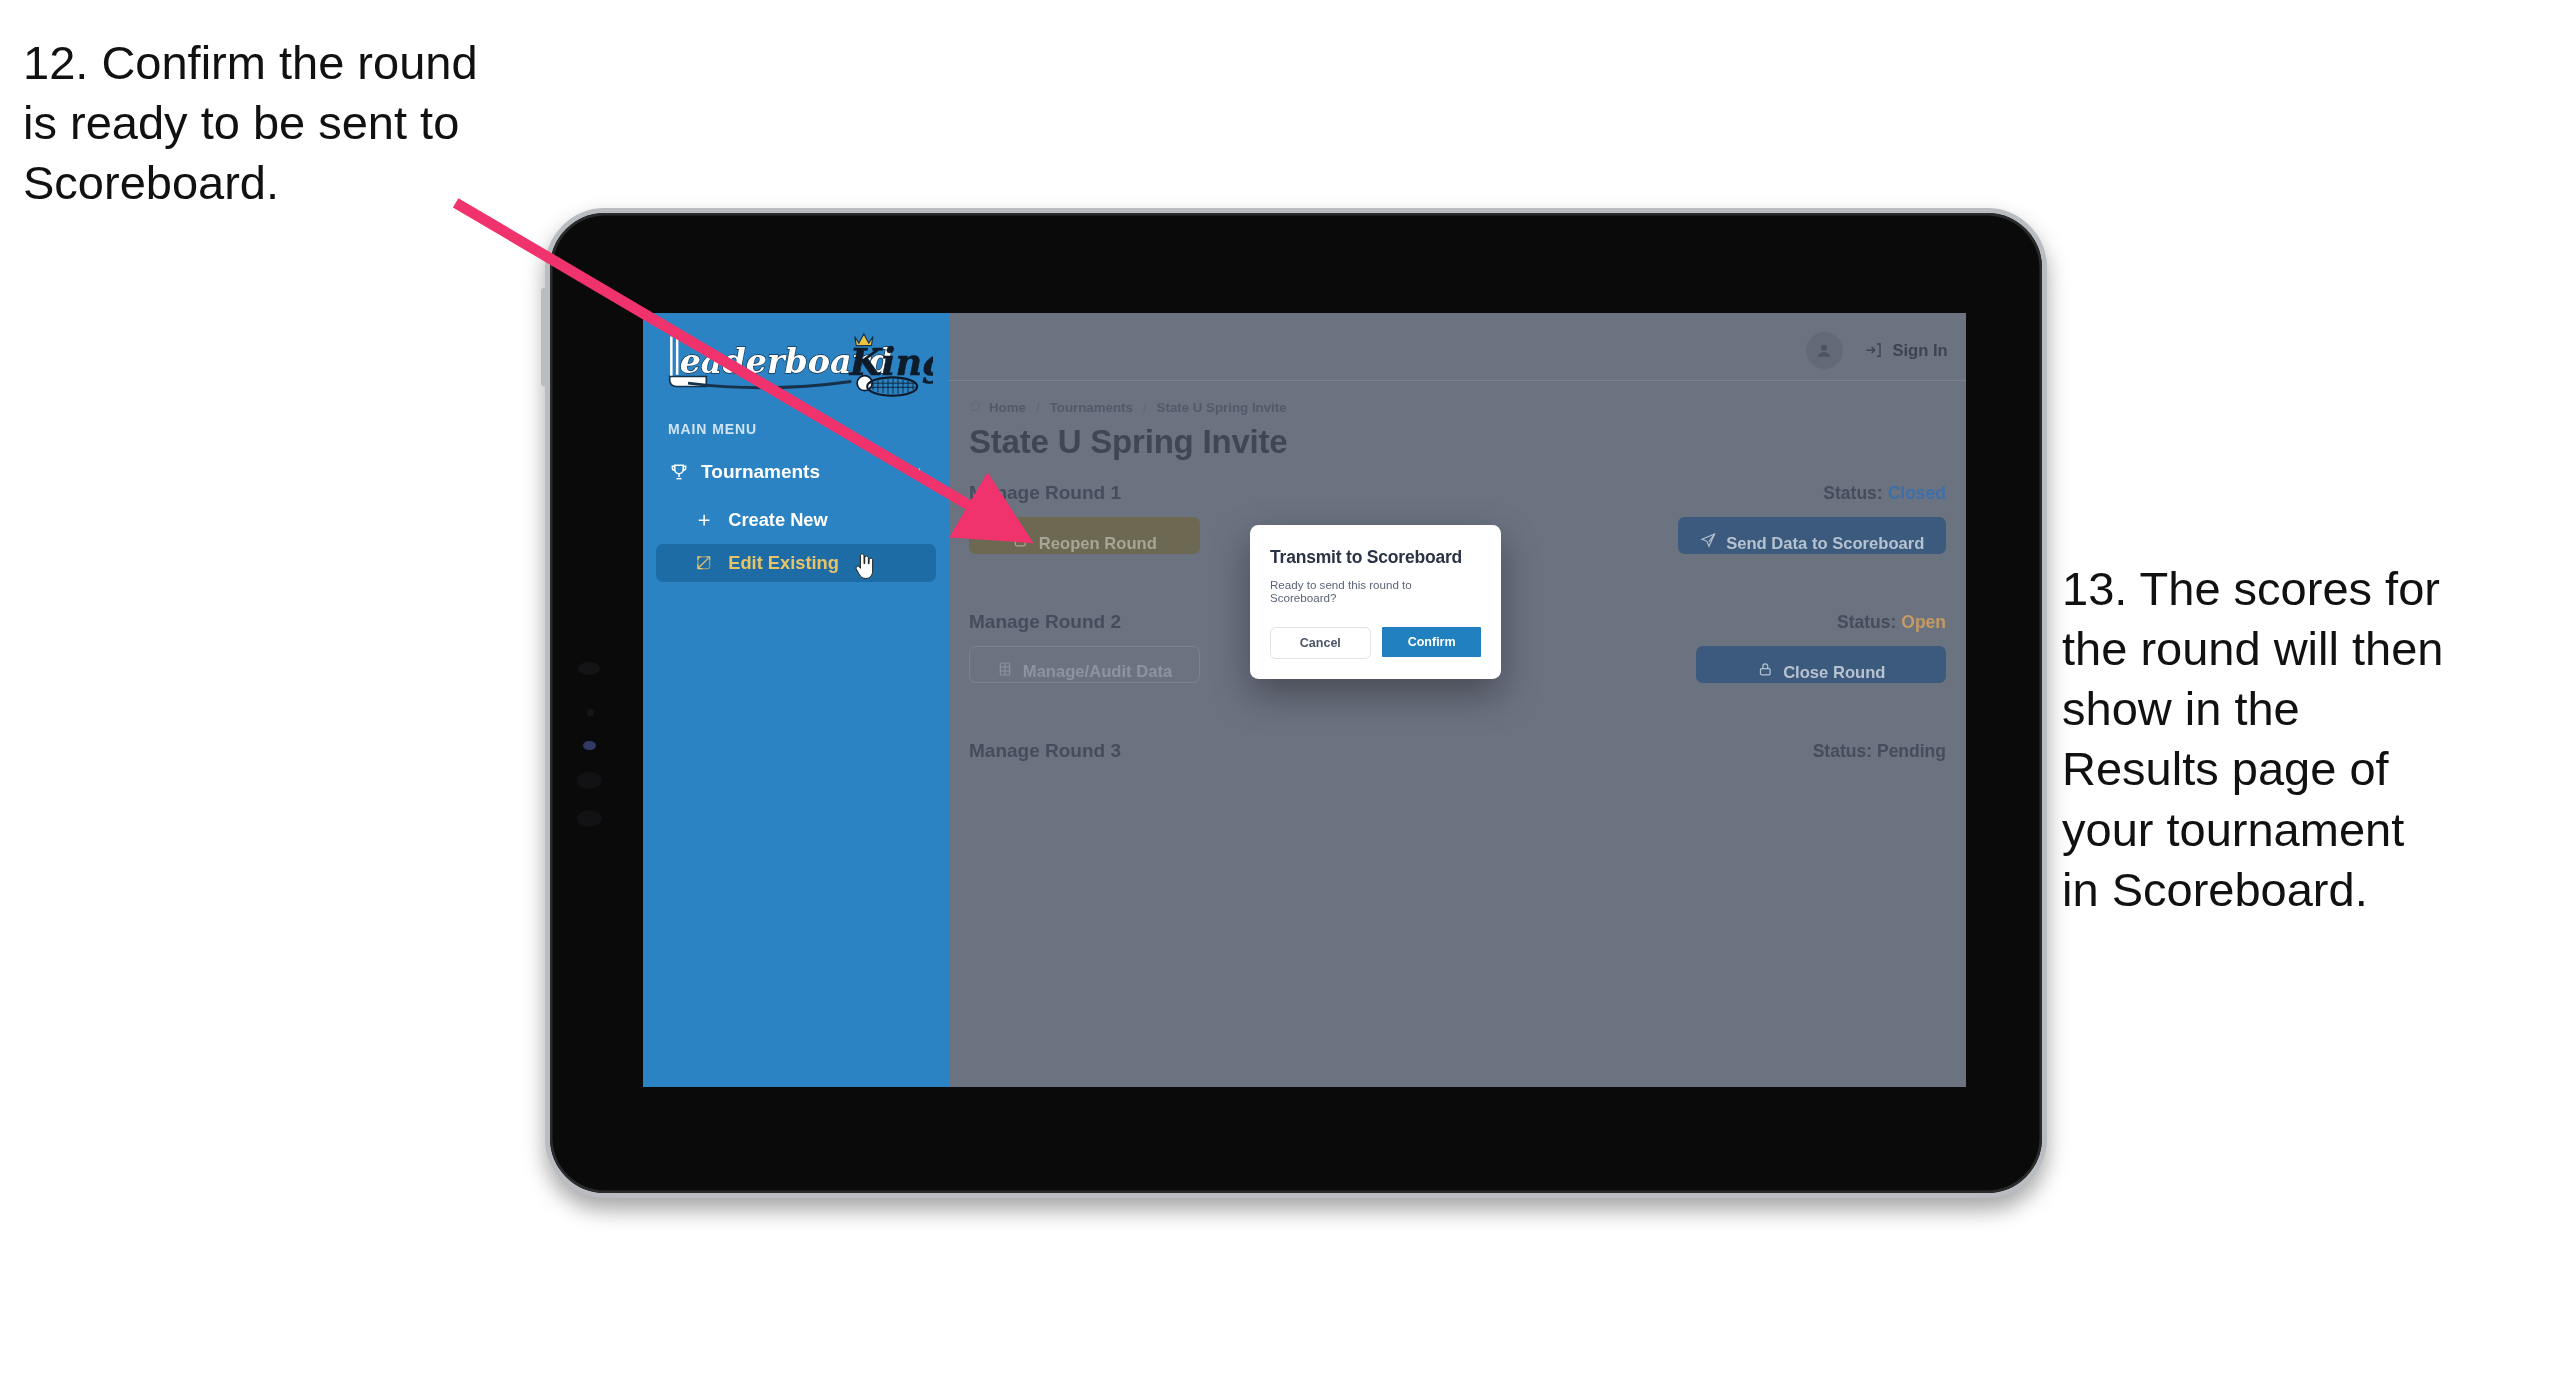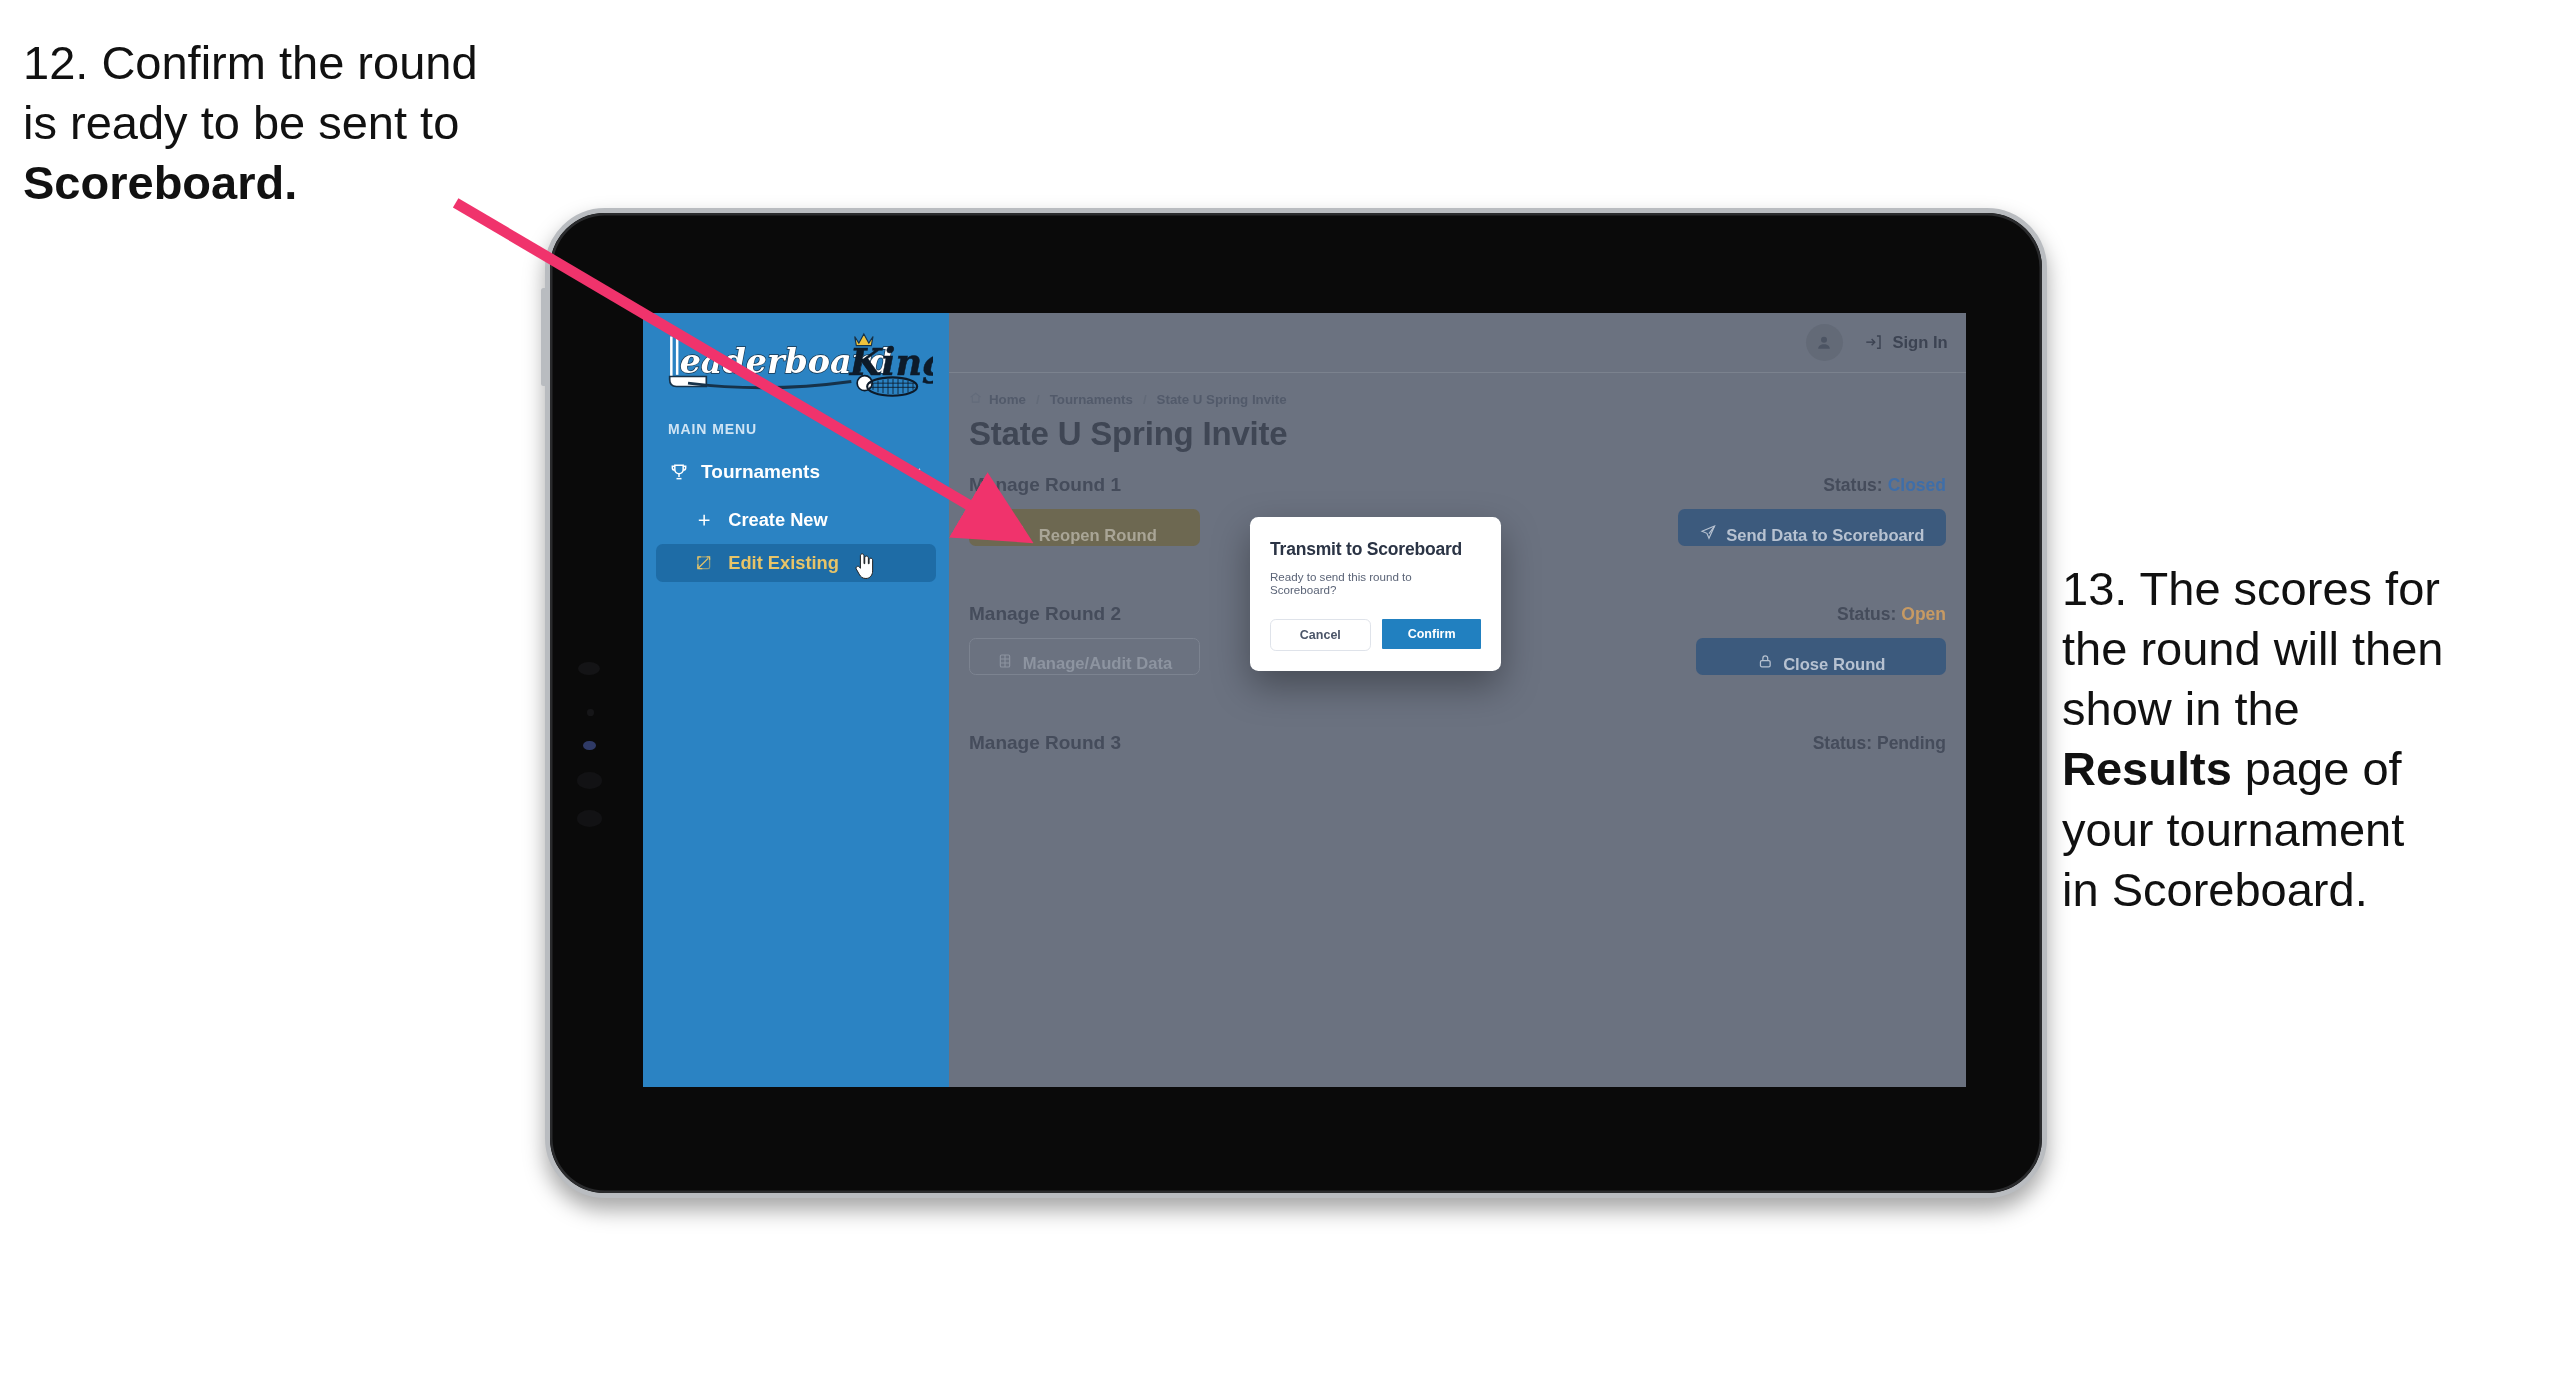--- a/index.html
+++ b/index.html
@@ -8,21 +8,21 @@
     width: 2576px; height: 1386px;
     overflow: hidden;
     font-family: "Liberation Sans", sans-serif;
   }
   #root { position: relative; width: 2576px; height: 1386px; background: #fff; }
 
   
   .callout { position: absolute; color: #111; line-height: 1.28; }
   #callout-left  { left: 23px;  top: 33px;  width: 632px; font-size: 47px; }
   #callout-right { left: 2062px; top: 559px; width: 516px; font-size: 47px; }
-  .callout .bold { font-weight: bold; }
+  .callout .bold { font-weight: normal; }
 
   
   #arrow-svg { position: absolute; left: 449px; top: 196px; width: 832px; height: 433px; pointer-events: none; }
 
   
   #tablet {
     position: absolute; left: 545px; top: 208px;
     width: 1502px; height: 990px;
     background: #0a0a0a;
     border-radius: 60px;
@@ -80,21 +80,21 @@
   #nav-edit {
     top: 231px; padding-left: 37px;
     background: #1e6ca6;
   }
   #nav-edit .nav-text { color: #e8c468; font-size: 18.3px; font-weight: bold; margin-left: 13.3px; }
   .nav-icon { display: inline-flex; width: 21.6px; height: 21.6px; align-items:center; justify-content:center; }
 
   #cursor-hand { position: absolute; left: 210px; top: 240px; width: 23px; height: 27px; }
 
   
-  #content { position: absolute; left: 306px; top: 0; width: 1017px; height: 840px; background: #6b7280; text-decoration: underline; }
+  #content { position: absolute; left: 306px; top: 8px; width: 1017px; height: 840px; background: #6b7280; text-decoration: underline; }
 
   #topbar {
     position: absolute; left: 0; top: 0; width: 1017px; height: 60px;
     border-bottom: 0.8px solid #7b828e;
     display: flex; align-items: center; justify-content: flex-end; padding-right: 18.3px;
     box-sizing: border-box;
   }
   #avatar { width: 37px; height: 37px; border-radius: 50%; background: #636a77; display:flex; align-items:center; justify-content:center; }
   #signin-link { display: flex; align-items: center; margin-left: 20px; color: #3c4352; font-size: 16.6px; font-weight: bold; }
   #signin-link .nav-icon { margin-right: 8.3px; }

